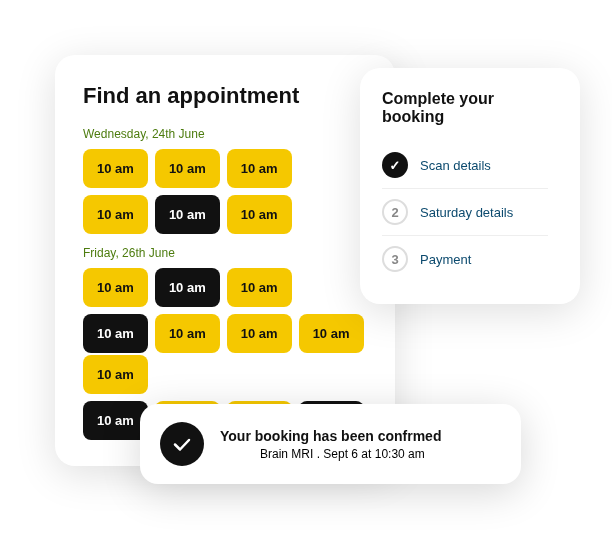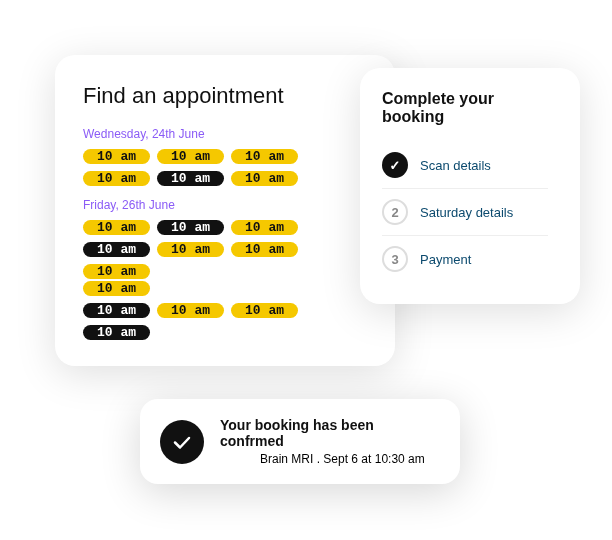--- a/index.html
+++ b/index.html
@@ -26,51 +26,50 @@
       width: 340px;
       background: #ffffff;
       border-radius: 20px;
       padding: 28px 28px 24px 28px;
       box-shadow: 0 8px 40px rgba(0,0,0,0.13);
       z-index: 1;
     }
 
     .appointment-card h1 {
       font-size: 22px;
-      font-weight: 400;
+      font-weight: 700;
       color: #111;
       margin-bottom: 18px;
     }
 
     .date-label {
       font-size: 12px;
-      color: #8b5cf6;
+      color: #4d7c0f;
       font-weight: 500;
       margin-bottom: 8px;
       margin-top: 12px;
     }
     .date-label:first-of-type { margin-top: 0; }
 
     .time-grid {
       display: flex;
       flex-wrap: wrap;
       gap: 7px;
       margin-bottom: 2px;
     }
 
     .time-btn {
-      padding: 0 14px;
+      padding: 12px 14px;
       border-radius: 8px;
       font-size: 13px;
       font-weight: 600;
       border: none;
       cursor: pointer;
       min-width: 62px;
       text-align: center;
-      font-family: Liberation Mono, monospace;
     }
     .time-btn.yellow {
       background: #F5C800;
       color: #111;
     }
     .time-btn.black {
       background: #111;
       color: #fff;
     }
 
@@ -128,21 +127,21 @@
       font-size: 13px;
       color: #0c4a6e;
       font-weight: 500;
     }
 
     
     .confirmation-toast {
       position: absolute;
       bottom: 56px;
       left: 140px;
-      width: 320px;
+      width: 381px;
       background: #ffffff;
       border-radius: 18px;
       padding: 18px 20px;
       box-shadow: 0 8px 40px rgba(0,0,0,0.16);
       display: flex;
       align-items: center;
       gap: 16px;
       z-index: 10;
     }
 

